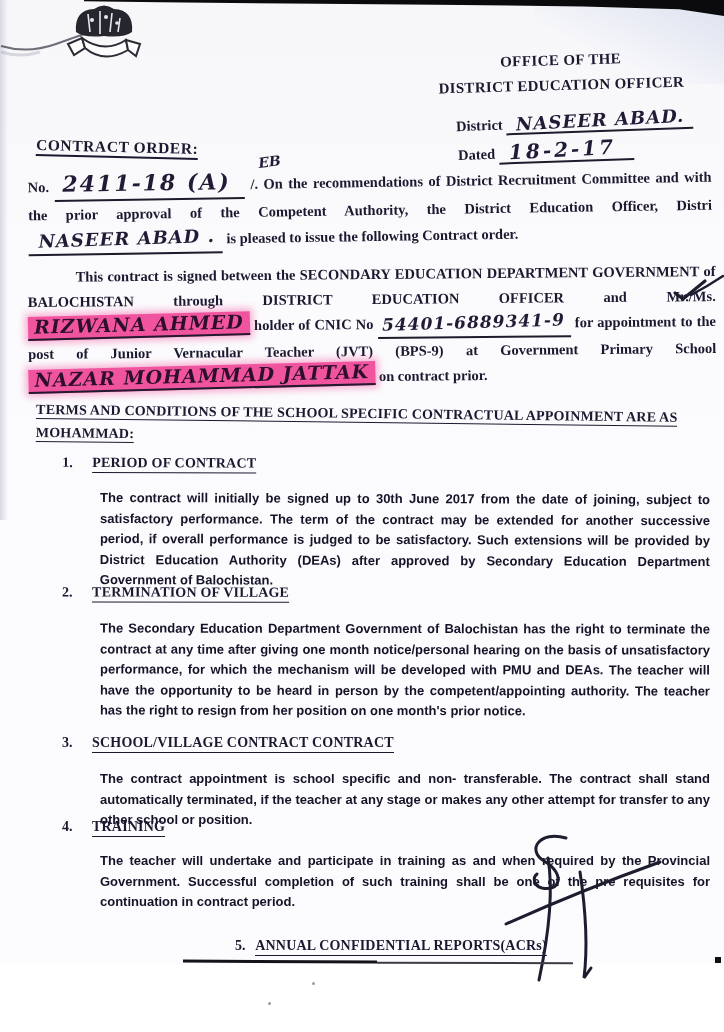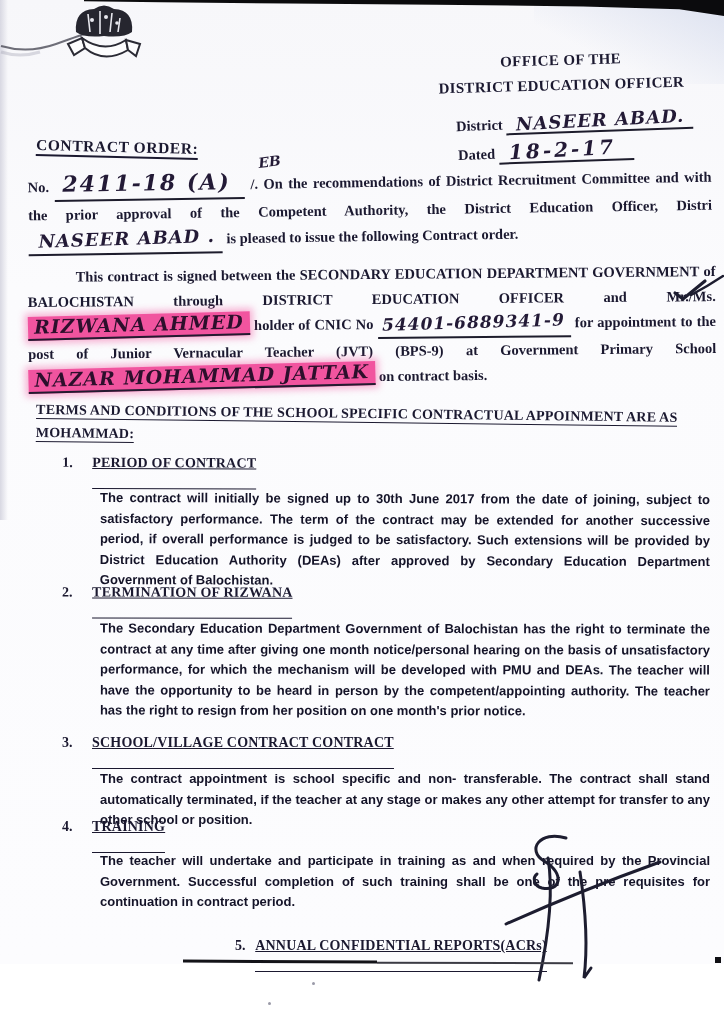--- a/index.html
+++ b/index.html
@@ -49,21 +49,21 @@
       display:inline-block;transform:rotate(-1deg);padding:1px 6px 2px 6px;border-bottom:2.5px solid #241a30;
       font-size:19px;white-space:nowrap;}
 
   .terms{position:absolute;left:36px;top:402px;width:668px;font-size:14px;font-weight:bold;
          letter-spacing:.2px;transform:rotate(.7deg);line-height:23px;}
   .terms .u{border-bottom:1.6px solid #1b1930;padding-bottom:1px;}
 
   .section{position:absolute;left:62px;width:648px;}
   .sec-head{font-size:14px;font-weight:bold;}
   .sec-num{display:inline-block;width:30px;}
-  .sec-title{border-bottom:1.6px solid #1b1930;padding-bottom:18px;letter-spacing:.2px;text-decoration:underline;}
+  .sec-title{border-bottom:1.6px solid #1b1930;padding-bottom:2px;letter-spacing:.2px;}
   .sec-body{margin:0;padding-left:38px;text-align:justify;
             font-family:"Liberation Sans",sans-serif;font-size:13px;font-weight:600;
             line-height:20.5px;color:#141328;}
   .s1{top:456px;transform:rotate(.2deg);} .s1 .sec-body{margin-top:17px;}
   .s2{top:585px;transform:rotate(.1deg);} .s2 .sec-body{margin-top:18px;}
   .s3{top:735px;} .s3 .sec-body{margin-top:18px;}
   .s4{top:819px;} .s4 .sec-body{margin-top:16px;}
   .s5{top:938px;text-align:center;}
 
   .sig{position:absolute;left:492px;top:828px;}
@@ -120,21 +120,21 @@
 
   <div class="para para-contract">
     <span class="indent"></span>
     <span>This contract is signed between the</span>
     <span class="bold">SECONDARY EDUCATION DEPARTMENT GOVERNMENT of BALOCHISTAN through DISTRICT EDUCATION OFFICER and Mr./Ms.</span>
     <span class="hl hw">RIZWANA AHMED</span>
     <span>holder of CNIC No</span>
     <span class="uline"><span class="hw hw-cnic">54401-6889341-9</span></span>
     <span>for appointment to the post of Junior Vernacular Teacher (JVT) (BPS-9) at Government Primary School</span>
     <span class="hl hw">NAZAR MOHAMMAD JATTAK</span>
-    <span>on contract basis.</span>
+    <span>on contract prior.</span>
   </div>
 
   <svg class="check-mrms" width="36" height="24" viewBox="0 0 36 24">
     <path d="M3,15 L11,21 L33,3" stroke="#1d1d30" stroke-width="3.2" fill="none" stroke-linecap="round"></path>
   </svg>
 
   <svg class="margin-stroke" width="34" height="22" viewBox="0 0 34 22">
     <path d="M1,21 Q18,12 33,2" stroke="#1d1d30" stroke-width="2.4" fill="none" stroke-linecap="round"></path>
   </svg>
 
@@ -145,21 +145,21 @@
 
   <div class="section s1">
     <div class="sec-head">
       <span class="sec-num">1.</span><span class="sec-title">PERIOD OF CONTRACT</span>
     </div>
     <p class="sec-body">The contract will initially be signed up to 30th June 2017 from the date of joining, subject to satisfactory performance. The term of the contract may be extended for another successive period, if overall performance is judged to be satisfactory. Such extensions will be provided by District Education Authority (DEAs) after approved by Secondary Education Department Government of Balochistan.</p>
   </div>
 
   <div class="section s2">
     <div class="sec-head">
-      <span class="sec-num">2.</span><span class="sec-title">TERMINATION OF RIZWANA</span>
+      <span class="sec-num">2.</span><span class="sec-title">TERMINATION OF VILLAGE</span>
     </div>
     <p class="sec-body">The Secondary Education Department Government of Balochistan has the right to terminate the contract at any time after giving one month notice/personal hearing on the basis of unsatisfactory performance, for which the mechanism will be developed with PMU and DEAs.  The teacher will have the opportunity to be heard in person by the competent/appointing authority. The teacher has the right to resign from her position on one month's prior notice.</p>
   </div>
 
   <div class="section s3">
     <div class="sec-head">
       <span class="sec-num">3.</span><span class="sec-title">SCHOOL/VILLAGE CONTRACT CONTRACT</span>
     </div>
     <p class="sec-body">The contract appointment is school specific and non- transferable. The contract shall stand automatically terminated, if the teacher at any stage or makes any other attempt for transfer to any other school or position.</p>
   </div>

